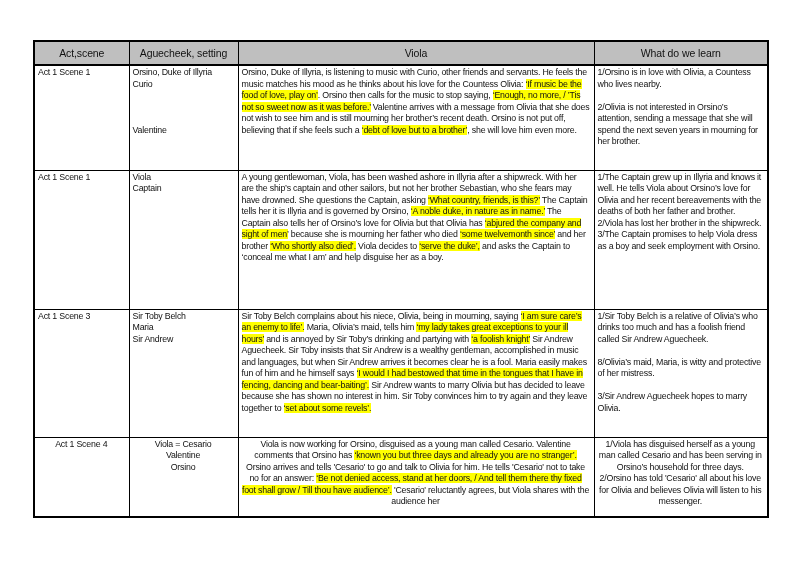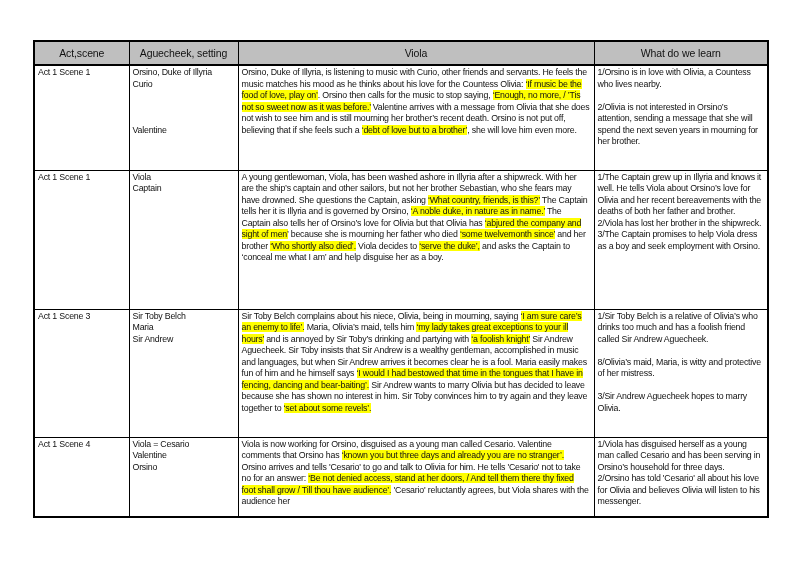--- a/index.html
+++ b/index.html
@@ -45,21 +45,21 @@
     vertical-align: top;
     font-size: 8.8px;
     line-height: 11.5px;
     letter-spacing: -0.2px;
     padding: 1px 4px 1px 3px;
     overflow: hidden;
   }
   tbody tr:nth-child(1) { height: 105px; padding-left: 16px; }
   tbody tr:nth-child(2) { height: 139px; }
   tbody tr:nth-child(3) { height: 128px; }
-  tbody tr:nth-child(4) { height: 80px; }
+  tbody tr:nth-child(4) { height: 80px; text-align: center; }
   td.pre { white-space: pre-line; }
   span.hl { background: var(--hl, #ffff00); }
 </style>
 </head>
 <body>
 
 <div class="page">
   <table class="scene-table">
     <colgroup>
       <col class="c1">

